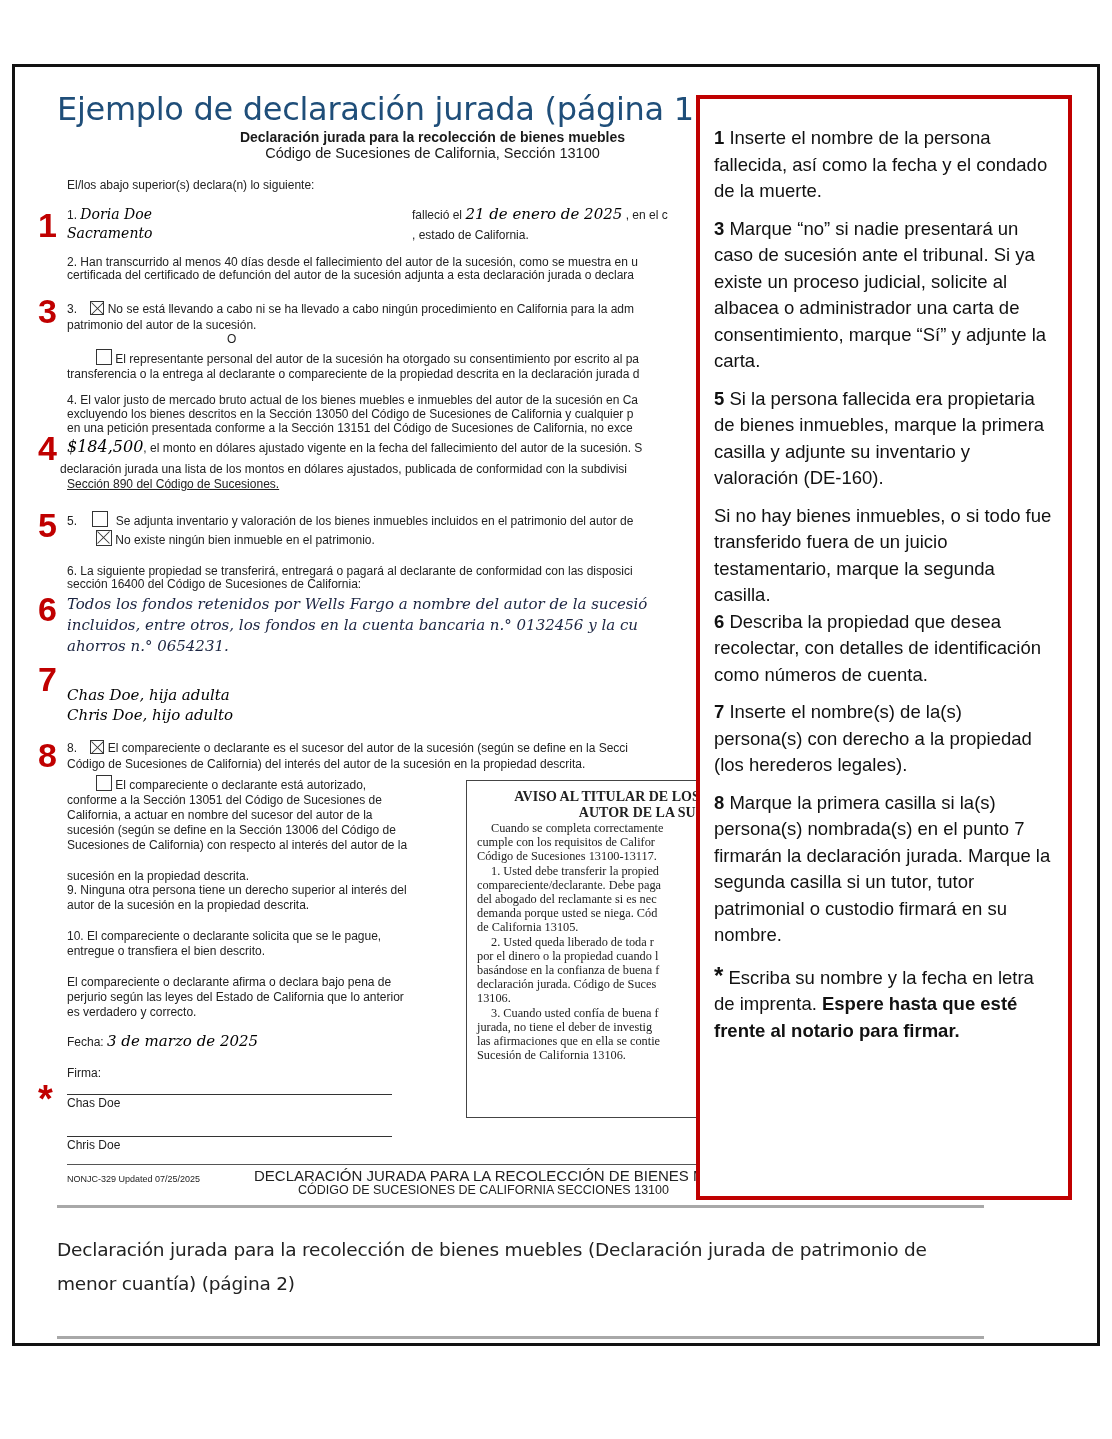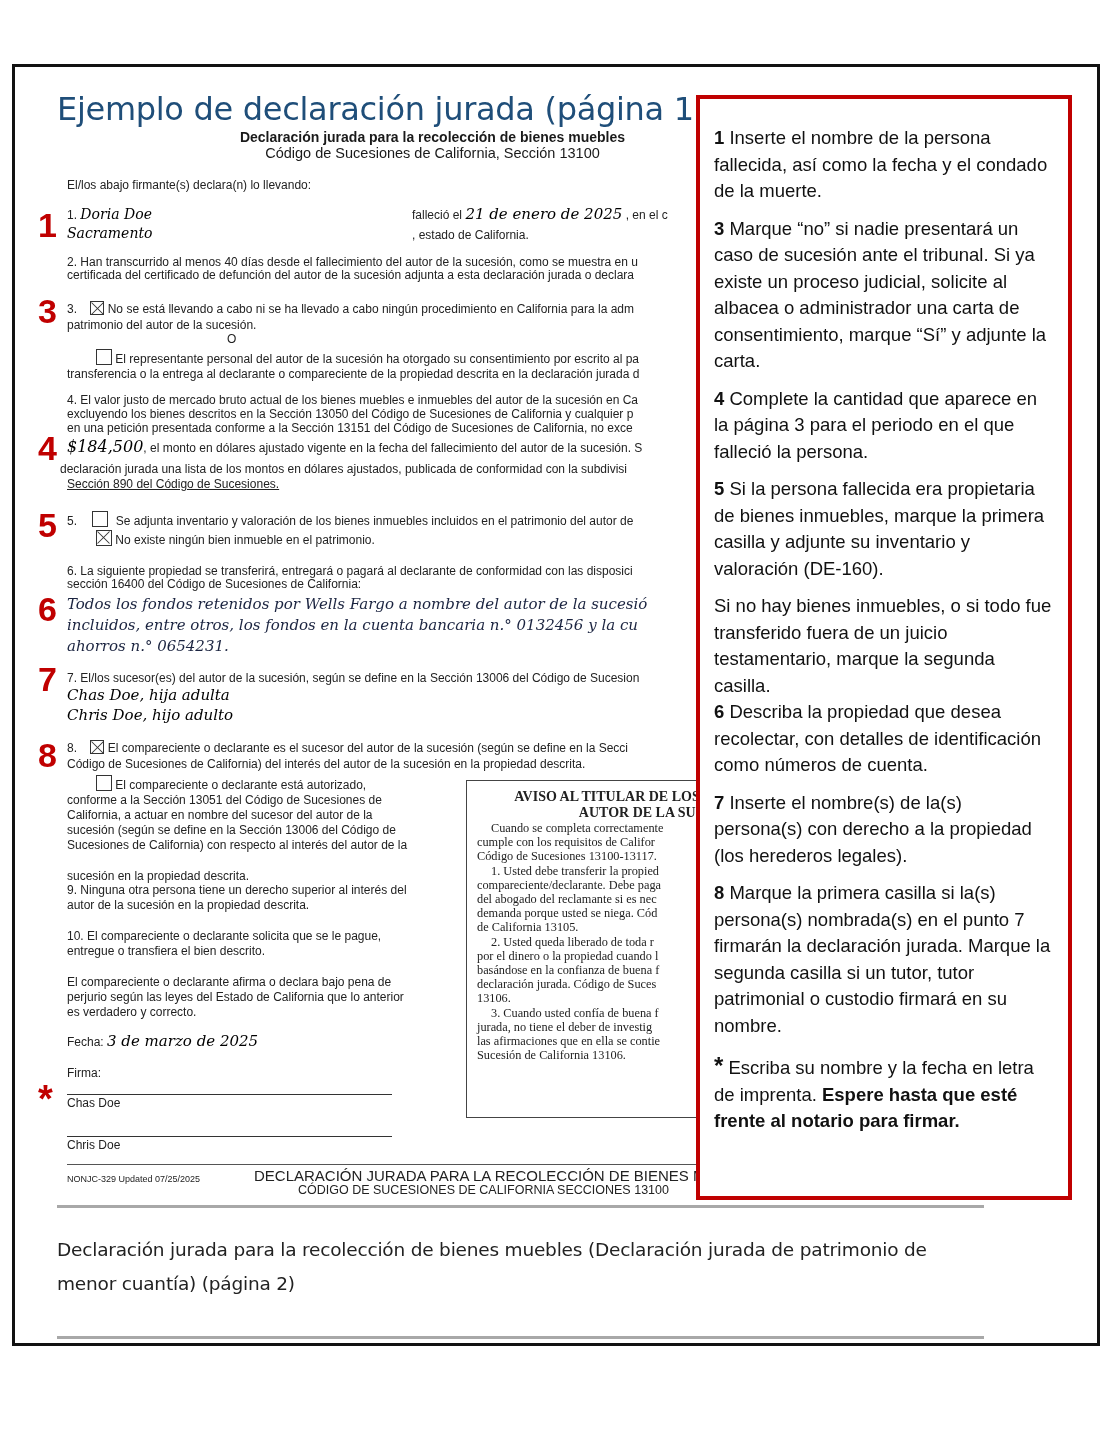--- a/index.html
+++ b/index.html
@@ -37,21 +37,21 @@
 
 <div class="abs page-title">Ejemplo de declaración jurada (página 1)</div>
 
 <div class="abs clip" style="left:0;top:0;width:697px;height:1210px;">
 
   <div class="abs form-head" style="top:129px;">
     <div class="t1">Declaración jurada para la recolección de bienes muebles</div>
     <div class="t2">Código de Sucesiones de California, Sección 13100</div>
   </div>
 
-  <div class="abs f" style="left:67px;top:178px;">El/los abajo firmante(s) declara(n) lo llevando:</div>
+  <div class="abs f" style="left:67px;top:178px;">El/los abajo superior(s) declara(n) lo siguiente:</div>
 
   <div class="abs f" style="left:67px;top:207px;">
     <span>1.</span>
     <span class="hand">Doria Doe</span>
   </div>
   <div class="abs f" style="left:412px;top:207px;">
     <span>falleció el</span>
     <span class="hand" style="font-size:15px;">21 de enero de 2025</span>
     <span>, en el c</span>
   </div>
@@ -92,21 +92,20 @@
     <span class="cb checked" style="width:16px;height:16px;"></span>
     <span>No existe ningún bien inmueble en el patrimonio.</span>
   </div>
 
   <div class="abs f" style="left:67px;top:564px;">6. La siguiente propiedad se transferirá, entregará o pagará al declarante de conformidad con las disposici</div>
   <div class="abs f" style="left:67px;top:577px;">sección 16400 del Código de Sucesiones de California:</div>
   <div class="abs hand-lg" style="left:67px;top:594px;">Todos los fondos retenidos por Wells Fargo a nombre del autor de la sucesió</div>
   <div class="abs hand-lg" style="left:67px;top:615px;">incluidos, entre otros, los fondos en la cuenta bancaria n.° 0132456 y la cu</div>
   <div class="abs hand-lg" style="left:67px;top:636px;">ahorros n.° 0654231.</div>
 
-  <div class="abs f" style="left:67px;top:671px;">7. El/los sucesor(es) del autor de la sucesión, según se define en la Sección 13006 del Código de Sucesion</div>
   <div class="abs hand" style="left:67px;top:686px;font-size:15px;">Chas Doe, hija adulta</div>
   <div class="abs hand" style="left:67px;top:706px;font-size:15px;">Chris Doe, hijo adulto</div>
 
   <div class="abs f" style="left:67px;top:740px;">
     <span>8.</span>
     <span class="cb checked" style="margin-left:10px;"></span>
     <span>El compareciente o declarante es el sucesor del autor de la sucesión (según se define en la Secci</span>
   </div>
   <div class="abs f" style="left:67px;top:757px;">Código de Sucesiones de California) del interés del autor de la sucesión en la propiedad descrita.</div>
   <div class="abs f" style="left:96px;top:775px;">
@@ -175,21 +174,20 @@
 <div class="abs marker" style="left:38px;top:662px;">7</div>
 <div class="abs marker" style="left:38px;top:738px;">8</div>
 <div class="abs marker" style="left:38px;top:1082px;font-size:38px;">*</div>
 
 <div class="abs footer-rule" style="top:1205px;"></div>
 
 <div class="abs callout">
   <div id="callout-items">
       <p><b>1</b><span> Inserte el nombre de la persona fallecida, así como la fecha y el condado de la muerte.</span></p>
       <p><b>3</b><span> Marque “no” si nadie presentará un caso de sucesión ante el tribunal. Si ya existe un proceso judicial, solicite al albacea o administrador una carta de consentimiento, marque “Sí” y adjunte la carta.</span></p>
-      <p><b>4</b><span> Complete la cantidad que aparece en la página 3 para el periodo en el que falleció la persona.</span></p>
       <p><b>5</b><span> Si la persona fallecida era propietaria de bienes inmuebles, marque la primera casilla y adjunte su inventario y valoración (DE-160).</span></p>
       <p style="margin-bottom: 0px;"><span>Si no hay bienes inmuebles, o si todo fue transferido fuera de un juicio testamentario, marque la segunda casilla.</span></p>
       <p><b>6</b><span> Describa la propiedad que desea recolectar, con detalles de identificación como números de cuenta.</span></p>
       <p><b>7</b><span> Inserte el nombre(s) de la(s) persona(s) con derecho a la propiedad (los herederos legales).</span></p>
       <p><b>8</b><span> Marque la primera casilla si la(s) persona(s) nombrada(s) en el punto 7 firmarán la declaración jurada. Marque la segunda casilla si un tutor, tutor patrimonial o custodio firmará en su nombre.</span></p>
     </div>
   <p style="margin-top:14px;">
     <b style="font-size:24px;">*</b><span> Escriba su nombre y la fecha en letra de imprenta. </span><b>Espere hasta que esté frente al notario para firmar.</b>
   </p>
 </div>

